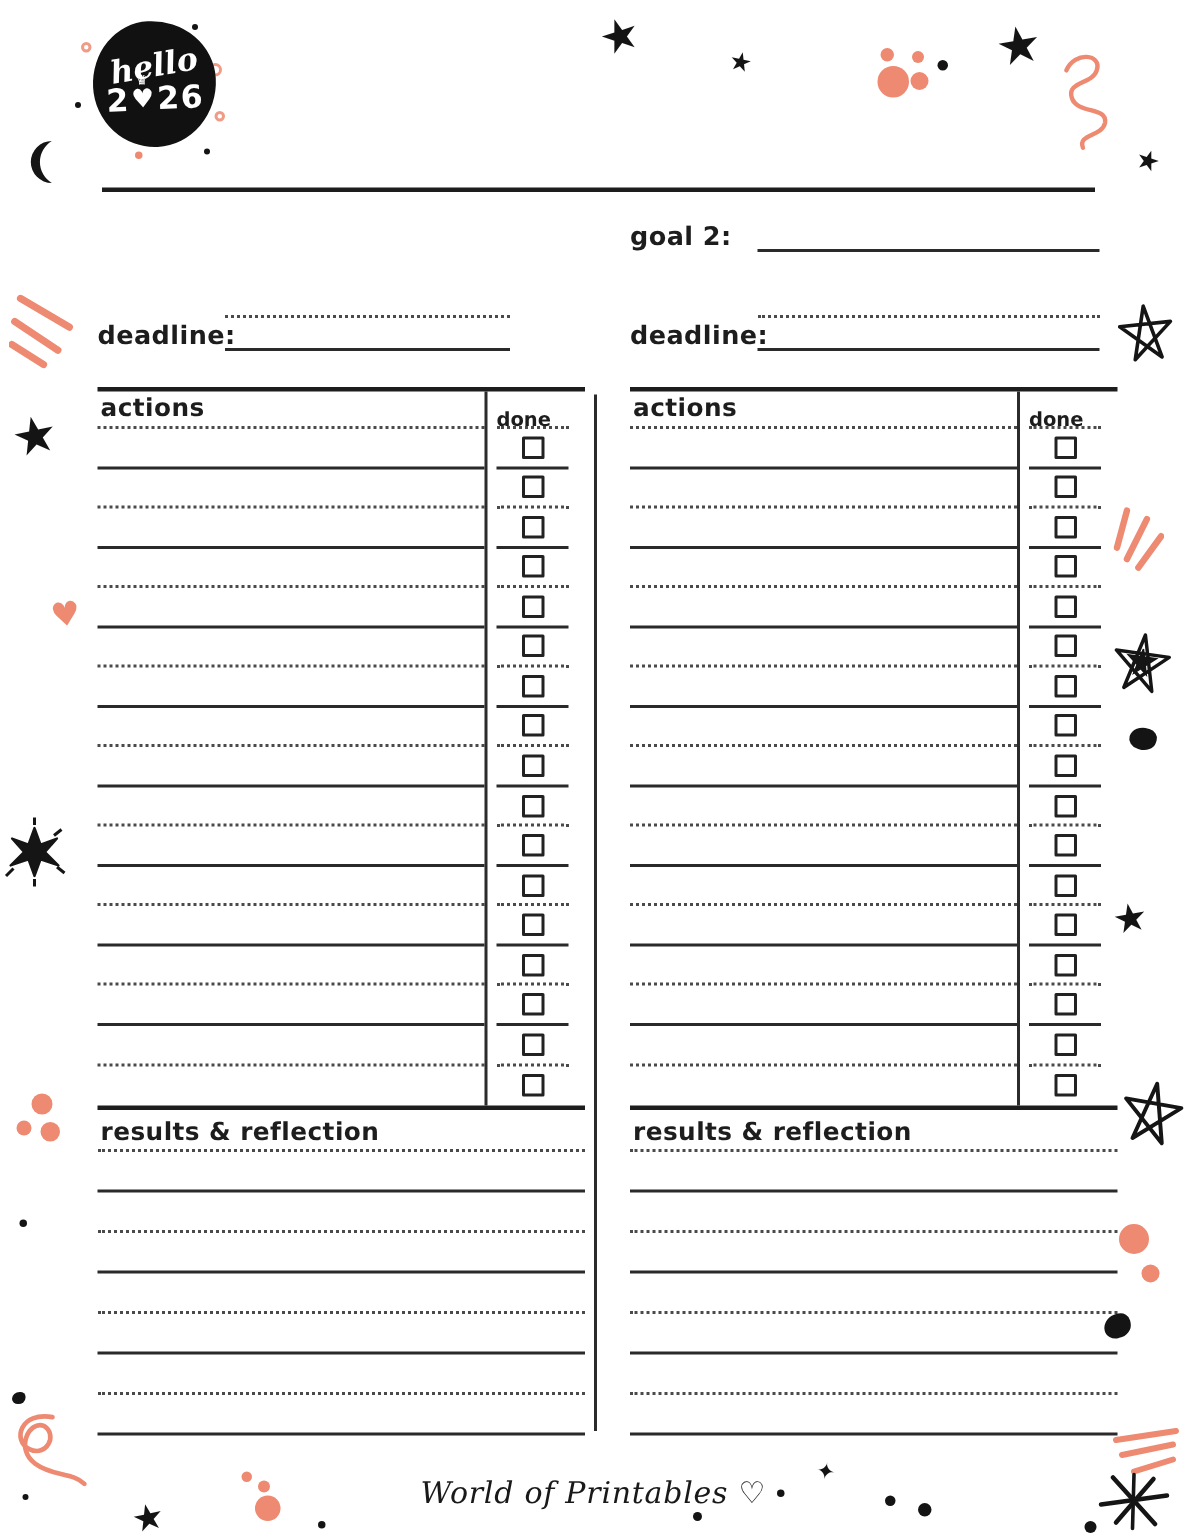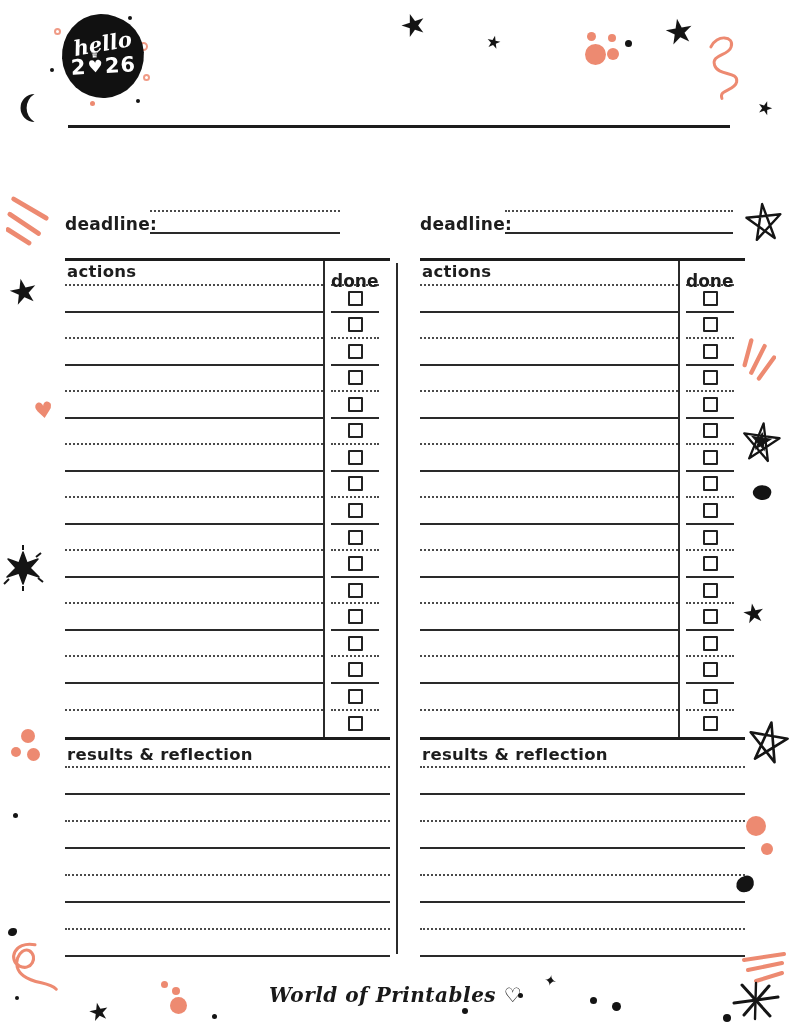--- a/index.html
+++ b/index.html
@@ -51,37 +51,37 @@
     position:absolute;top:258px;left:0;right:0;height:482px;box-sizing:border-box;
     border-top:3px solid var(--ink);border-bottom:3px solid var(--ink);
     display:flex;flex-direction:column;
   }
   .tvline{position:absolute;left:258px;top:0;bottom:0;width:2px;background:#2b2b2b;}
   .thead{display:flex;height:25px;flex:none;}
   .thead .hacell{width:258px;box-sizing:border-box;border-bottom:2px dotted #4a4a4a;
     font-weight:bold;font-size:16.5px;letter-spacing:.3px;padding:1px 0 0 2px;}
   .dcol{flex:1;display:flex;padding-left:8px;box-sizing:border-box;}
   .dwrap{width:48px;box-sizing:border-box;display:flex;align-items:center;justify-content:center;}
-  .thead .dwrap{border-bottom:2px dotted #4a4a4a;font-weight:bold;font-size:17px;justify-content:flex-start;padding-top:16px;}
+  .thead .dwrap{border-bottom:2px dotted #4a4a4a;font-weight:bold;font-size:13px;justify-content:flex-start;padding-top:16px;}
   .rows{flex:1;display:flex;flex-direction:column;}
   .trow{flex:1;display:flex;min-height:0;}
   .acell{width:258px;box-sizing:border-box;font-size:13px;padding-left:3px;}
   .rsolid > .acell, .rsolid .dwrap{border-bottom:2px solid #2a2a2a;}
   .rdotted > .acell, .rdotted .dwrap{border-bottom:2px dotted #4a4a4a;}
   .rline.rsolid{border-bottom:2px solid #2a2a2a;}
   .rline.rdotted{border-bottom:2px dotted #4a4a4a;}
   .cb{width:15px;height:15px;box-sizing:border-box;border:2px solid #222;background:#fff;border-radius:1px;}
   
   .results{position:absolute;top:745px;left:0;right:0;height:212px;display:flex;flex-direction:column;}
   .rhead{height:23px;flex:none;font-weight:bold;font-size:16.5px;letter-spacing:.3px;
     border-bottom:2px dotted #4a4a4a;padding-left:2px;box-sizing:border-box;}
   .rline{flex:1;}
   
   .footer{position:absolute;left:0;right:0;top:983px;text-align:center;
-    font-family:"DejaVu Serif","Liberation Serif",serif;font-style:italic;font-weight:bold;
+    font-family:"DejaVu Serif","Liberation Serif",serif;font-style:italic;font-weight:normal;
     font-size:20px;letter-spacing:.5px;color:#191919;}
   
   .deco{position:absolute;pointer-events:none;}
   .glyph{display:inline-block;color:#141414;line-height:1;}
   .adot{border-radius:50%;background:var(--accent);}
   .kdot{border-radius:50%;background:#141414;}
   .ring{border-radius:50%;border:2px solid var(--accent);background:transparent;opacity:.85;box-sizing:border-box;}
   .blob{background:#141414;border-radius:60% 40% 55% 45%;}
   .heart-glyph{color:var(--accent);}
   svg{display:block;}
@@ -267,20 +267,24 @@
           <div class="rline rdotted"></div>
           <div class="rline rsolid"></div>
           <div class="rline rdotted"></div>
           <div class="rline rsolid"></div>
         </div>
     </div>
   </div>
 
   <div class="col right">
     <div class="gf">
+      <div class="gfrow r1">
+        <div class="gflabel">goal 2:</div>
+        <div class="gfline"></div>
+      </div>
       <div class="gfdotted"></div>
       <div class="gfrow r3">
         <div class="gflabel">deadline:</div>
         <div class="gfline"></div>
       </div>
     </div>
     <div class="ptable">
       <div class="tvline"></div>
       <div class="thead">
         <div class="hacell">actions</div>

